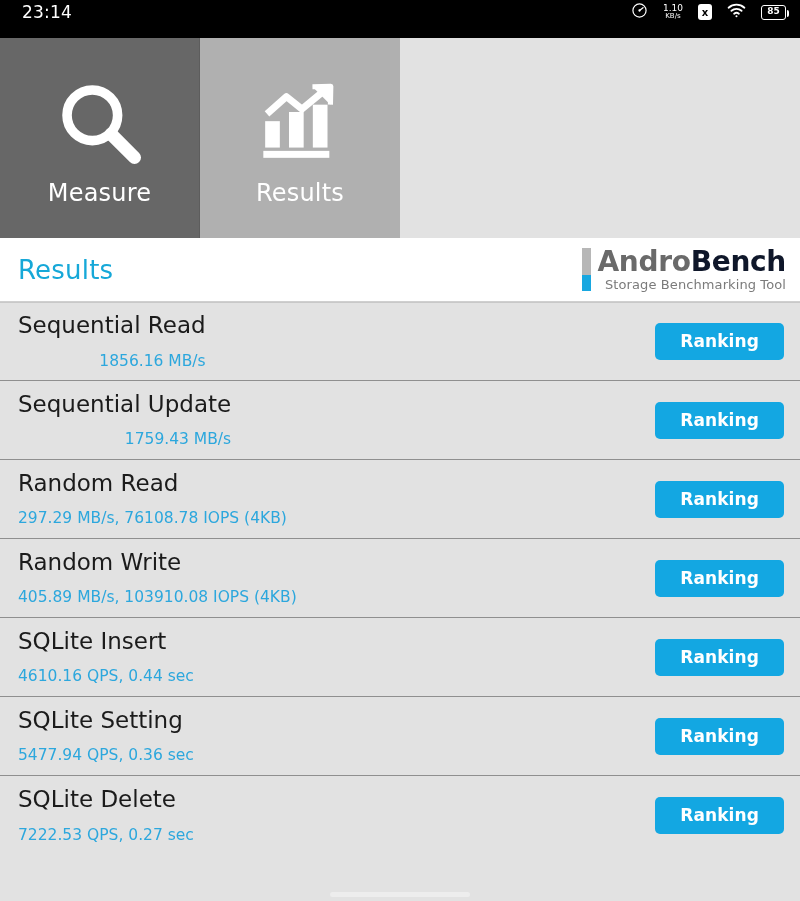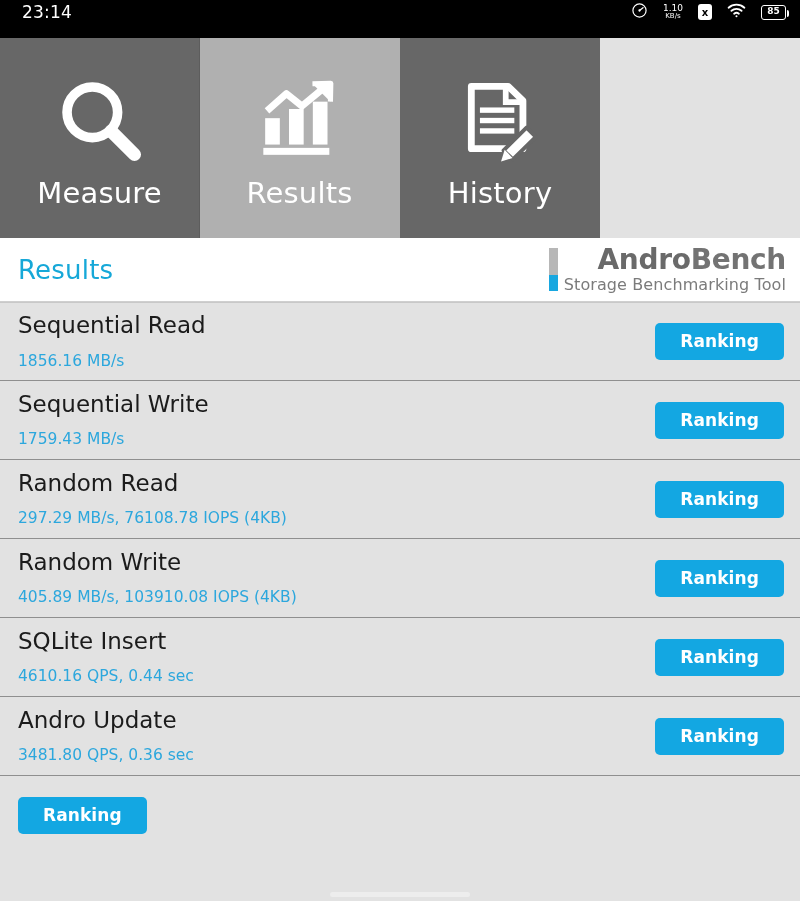--- a/index.html
+++ b/index.html
@@ -39,53 +39,53 @@
   .tabbar{ display:flex; height:200px; }
   .tab{
     width:200px; height:200px; background:#676767;
     display:flex; flex-direction:column; align-items:center; justify-content:center;
     border-right:1px solid #5d5d5d; position:relative; cursor:pointer;
   }
   .tab:last-child{ border-right:none; }
   .tab.active{ background:#b0b0b0; border-right-color:#b0b0b0; }
   .tab .ticon{ height:100px; display:flex; align-items:center; justify-content:center; margin-top:4px; }
   .tab .tlabel{
-    color:#fff; font-size:29px; margin-top:6px; letter-spacing:.2px;
+    color:#fff; font-size:24px; margin-top:6px; letter-spacing:.2px;
     font-family:"DejaVu Sans", sans-serif;
   }
 
   
   .rheader{
     height:64px; background:#fff; display:flex; align-items:center;
     justify-content:space-between; padding:0 14px 0 18px;
     border-bottom:1px solid #cfcfcf;
   }
   .rtitle{ color:#16a8d8; font-size:26px; letter-spacing:.2px; }
   .logo{ display:flex; align-items:center; }
   .logo-bar{ width:9px; height:42px; margin-right:6px; display:flex; flex-direction:column; }
   .logo-bar .top{ flex:1 1 62%; background:#b7b7b7; }
   .logo-bar .bot{ flex:1 1 38%; background:#18a7e0; }
   .logo-text{ display:flex; flex-direction:column; align-items:flex-end; }
   .logo-main{ font-size:28px; font-weight:bold; line-height:1.05; letter-spacing:-.3px; }
   .logo-main .a{ color:#6a6a6a; }
-  .logo-main .b{ color:#737373;margin-top:32px; }
-  .logo-sub{ font-size:16px; color:#7b7b7b; letter-spacing:.1px; margin-top:0; }
+  .logo-main .b{ color:#0f172a;margin-top:32px; }
+  .logo-sub{ font-size:13px; color:#7b7b7b; letter-spacing:.1px; margin-top:0; }
 
   
   .rlist{ background:#e2e2e2; }
   .rrow{
     height:79px; background:#e2e2e2; position:relative;
     border-bottom:1px solid #8f8f8f;
     display:flex; align-items:center; justify-content:space-between;
     padding:0 16px 0 18px;
   }
   .rrow:first-child{ border-top:1px solid #c8c8c8; }
   .rtexts{ display:flex; flex-direction:column; justify-content:center; gap:14px; }
   .rname{ font-size:23px; color:#1b1b1b; line-height:1.1; }
-  .rvalue{ font-size:15.5px; color:#2ca7dd; line-height:1.1; }
+  .rvalue{ font-size:15.5px; color:#2ca7dd; line-height:1.1;text-align:right; }
   .rank-btn{
     background:#13a7e2; color:#fff; border:none; border-radius:5px;
     font-size:17px; font-weight:bold; padding:8px 25px 9px;
     font-family:"DejaVu Sans", sans-serif; cursor:pointer; letter-spacing:.1px;
   }
   .navpill-wrap{
     position:absolute; left:0; right:0; bottom:0; height:26px;
     background:#e2e2e2; display:flex; align-items:flex-end; justify-content:center;
     padding-bottom:4px;
   }
@@ -144,34 +144,20 @@
           <rect x="9" y="9" width="4" height="9.7" fill="#fff"></rect>
           <rect x="15.5" y="7" width="4" height="11.7" fill="#fff"></rect>
           <rect x="2" y="19.6" width="18" height="1.9" fill="#fff"></rect>
           <path d="M3 9.5 L8.3 4.8 L12.5 8.2 L19.3 2.6" fill="none" stroke="#fff" stroke-width="1.9" stroke-linejoin="round"></path>
           <path d="M15.4 2.1 L20.4 2 L20.3 7" fill="#fff" stroke="#fff" stroke-width="1.4" stroke-linejoin="round"></path>
         </svg>
       </div>
       <div class="tlabel">Results</div>
     </div>
 
-    <div class="tab">
-      <div class="ticon">
-        <svg width="86" height="86" viewBox="0 0 24 24">
-          <path d="M4 2.6 h10.3 L18.4 6.6 V20 H4 Z" fill="none" stroke="#fff" stroke-width="1.9" stroke-linejoin="round"></path>
-          <path d="M13.6 2.8 v4.2 h4.3" fill="none" stroke="#fff" stroke-width="1.6"></path>
-          <rect x="6.4" y="8.5" width="9.6" height="1.5" fill="#fff"></rect>
-          <rect x="6.4" y="11.4" width="9.6" height="1.5" fill="#fff"></rect>
-          <rect x="6.4" y="14.3" width="9.6" height="1.5" fill="#fff"></rect>
-          <path d="M13 20.5 L19.4 14.1 L22 16.7 L15.6 23 Z" fill="#fff" stroke="#676767" stroke-width="1.1" stroke-linejoin="round"></path>
-          <path d="M12.3 23.6 L13.3 20.3 L15.5 22.6 Z" fill="#fff"></path>
-        </svg>
-      </div>
-      <div class="tlabel">History</div>
-    </div>
 
 
   </div>
 
   <div class="rheader">
     <div class="rtitle">Results</div>
     <div class="logo">
       <div class="logo-bar">
         <div class="top"></div>
           <div class="bot"></div>
@@ -190,21 +176,21 @@
     <div class="rrow">
       <div class="rtexts">
         <div class="rname">Sequential Read</div>
         <div class="rvalue">1856.16 MB/s</div>
       </div>
       <button class="rank-btn">Ranking</button>
     </div>
 
     <div class="rrow">
       <div class="rtexts">
-        <div class="rname">Sequential Write</div>
+        <div class="rname">Sequential Update</div>
         <div class="rvalue">1759.43 MB/s</div>
       </div>
       <button class="rank-btn">Ranking</button>
     </div>
 
     <div class="rrow">
       <div class="rtexts">
         <div class="rname">Random Read</div>
         <div class="rvalue">297.29 MB/s, 76108.78 IOPS (4KB)</div>
       </div>
@@ -222,27 +208,31 @@
     <div class="rrow">
       <div class="rtexts">
         <div class="rname">SQLite Insert</div>
         <div class="rvalue">4610.16 QPS, 0.44 sec</div>
       </div>
       <button class="rank-btn">Ranking</button>
     </div>
 
     <div class="rrow">
       <div class="rtexts">
-        <div class="rname">Andro Update</div>
-        <div class="rvalue">3481.80 QPS, 0.36 sec</div>
+        <div class="rname">SQLite Setting</div>
+        <div class="rvalue">5477.94 QPS, 0.36 sec</div>
       </div>
       <button class="rank-btn">Ranking</button>
     </div>
 
     <div class="rrow" style="border-bottom:none;">
+      <div class="rtexts">
+        <div class="rname">SQLite Delete</div>
+        <div class="rvalue">7222.53 QPS, 0.27 sec</div>
+      </div>
       <button class="rank-btn">Ranking</button>
     </div>
 
   </div>
 
   <div class="navpill-wrap">
     <div class="navpill"></div>
   </div>
 
 </div>

